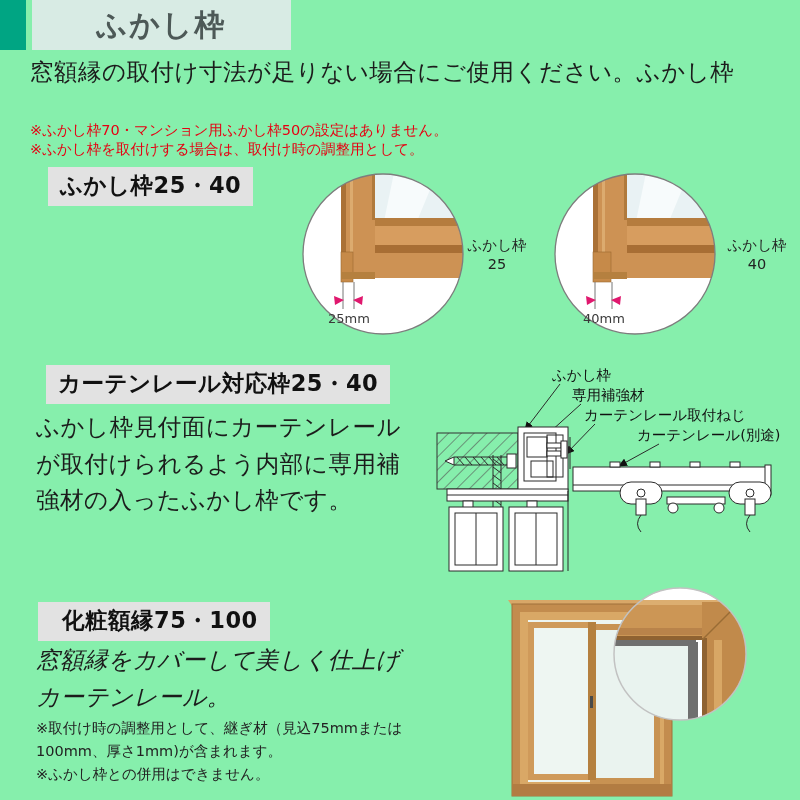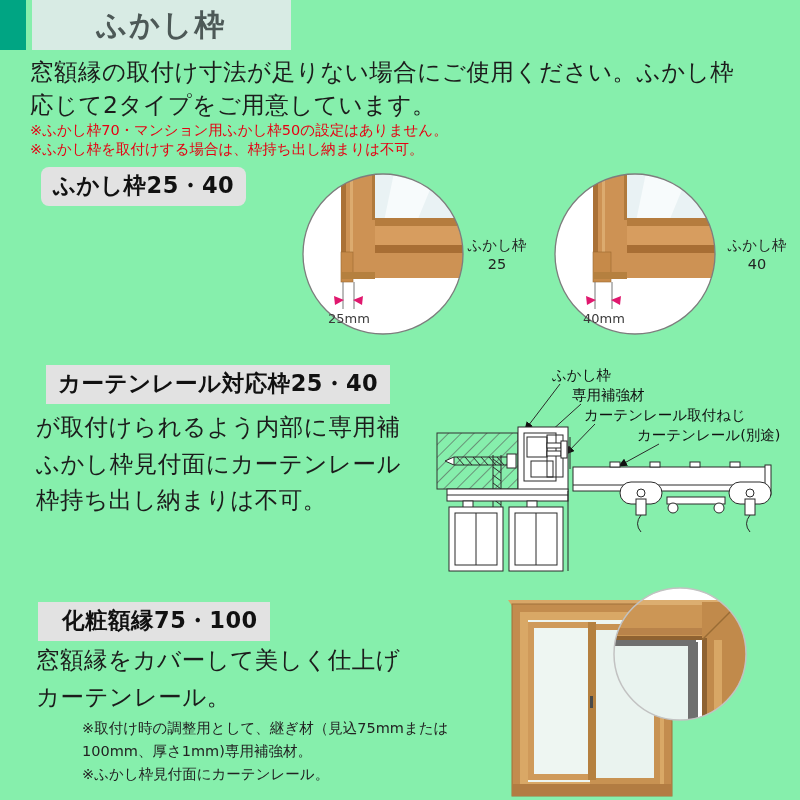--- a/index.html
+++ b/index.html
@@ -12,29 +12,29 @@
                 display:flex; align-items:center; justify-content:center; }
   .page-title { font-size:30px; font-weight:bold; color:#4d5957; letter-spacing:2px; }
 
   
   .intro { position:absolute; left:30px; top:56px; font-size:23.5px; line-height:33px; color:#1c1c1c; letter-spacing:0.5px; }
   .red-notes { position:absolute; left:30px; top:121px; font-size:14.5px; font-weight:normal; line-height:19px; color:#e60012; }
 
   
   .sec-heading { position:absolute; background:#e2e2e2; font-size:22.5px; font-weight:bold; color:#111;
                  padding:3px 12px 5px 12px; letter-spacing:0.5px; }
-  .h1 { left:41px; top:167px;border-radius:8px; }
+  .h1 { left:48px; top:167px; }
   .h2 { left:46px; top:365px; }
   .h3 { left:38px; top:602px;padding-left:24px; }
 
   .body-text { position:absolute; font-size:23.5px; line-height:36.5px; color:#1c1c1c; letter-spacing:0.5px; }
   .b2 { left:36px; top:409px; }
-  .b3 { left:36px; top:642px; }
-
-  .small-notes { position:absolute; left:36px; top:717px; font-size:14.5px; line-height:23px; color:#222;margin-left:46px; }
+  .b3 { left:36px; top:642px;font-style:italic; }
+
+  .small-notes { position:absolute; left:36px; top:717px; font-size:14.5px; line-height:23px; color:#222; }
 
   svg { position:absolute; overflow:visible; }
   .svg-c1 { left:297px; top:168px; }
   .svg-c2 { left:545px; top:168px; }
   .svg-tech { left:435px; top:357px; }
   .svg-win { left:498px; top:588px; }
 
   svg text { font-family:"DejaVu Sans", sans-serif; }
   .dia-label { font-size:14.5px; fill:#222; }
   .dim-label { font-size:13px; fill:#3a3a3a; }
@@ -47,25 +47,24 @@
 
 <div class="page">
 
   <div class="accent-block"></div>
   <div class="title-band">
     <span class="page-title">ふかし枠</span>
   </div>
 
   <div class="intro">
     <div>窓額縁の取付け寸法が足りない場合にご使用ください。ふかし枠</div>
-    <div>応じて2タイプをご用意しています。</div>
   </div>
   <div class="red-notes">
     <div>※ふかし枠70・マンション用ふかし枠50の設定はありません。</div>
-    <div>※ふかし枠を取付けする場合は、枠持ち出し納まりは不可。</div>
+    <div>※ふかし枠を取付けする場合は、取付け時の調整用として。</div>
   </div>
 
   <div class="sec-heading h1">ふかし枠25・40</div>
 
   <svg class="svg-c1" width="240" height="180" viewBox="0 0 240 180">
     <defs>
         <clipPath id="clipA">
           <circle cx="86" cy="86" r="80"></circle>
         </clipPath>
       </defs>
@@ -120,23 +119,23 @@
       <polygon points="76,128 66,132 75,137" fill="#e0186e"></polygon>
     </g>
     <circle cx="90" cy="86" r="80" fill="none" stroke="#7d7d7d" stroke-width="1.3"></circle>
     <text class="dim-label" x="59" y="155" text-anchor="middle">40mm</text>
     <text class="dia-label" x="212" y="82" text-anchor="middle">ふかし枠</text>
     <text class="dia-label" x="212" y="101" text-anchor="middle">40</text>
   </svg>
 
   <div class="sec-heading h2">カーテンレール対応枠25・40</div>
   <div class="body-text b2">
+    <div>ふかし枠見付面にカーテンレール</div>
     <div>が取付けられるよう内部に専用補</div>
-    <div>ふかし枠見付面にカーテンレール</div>
-    <div>枠持ち出し納まりは不可。</div>
+    <div>強材の入ったふかし枠です。</div>
   </div>
 
   <svg class="svg-tech" width="365" height="243" viewBox="0 0 365 243">
     <defs>
       <pattern id="hatch" width="9" height="9" patternTransform="rotate(45)" patternUnits="userSpaceOnUse">
         <line x1="0" y1="0" x2="0" y2="9" stroke="#555" stroke-width="1.2"></line>
       </pattern>
       <marker id="arrw" markerWidth="9" markerHeight="8" refX="8" refY="4" orient="auto">
         <polygon points="0,0 9,4 0,8" fill="#111"></polygon>
       </marker>
@@ -227,22 +226,22 @@
     </g>
   </svg>
 
   <div class="sec-heading h3">化粧額縁75・100</div>
   <div class="body-text b3">
     <div>窓額縁をカバーして美しく仕上げ</div>
     <div>カーテンレール。</div>
   </div>
   <div class="small-notes">
     <div>※取付け時の調整用として、継ぎ材（見込75mmまたは</div>
-    <div>100mm、厚さ1mm)専用補強材。</div>
-    <div>※ふかし枠見付面にカーテンレール。</div>
+    <div>100mm、厚さ1mm)が含まれます。</div>
+    <div>※ふかし枠との併用はできません。</div>
   </div>
 
   <svg class="svg-win" width="302" height="212" viewBox="0 0 302 212">
     <defs>
         <clipPath id="clipW">
           <circle cx="182" cy="66" r="66"></circle>
         </clipPath>
       </defs>
 
     <g>

